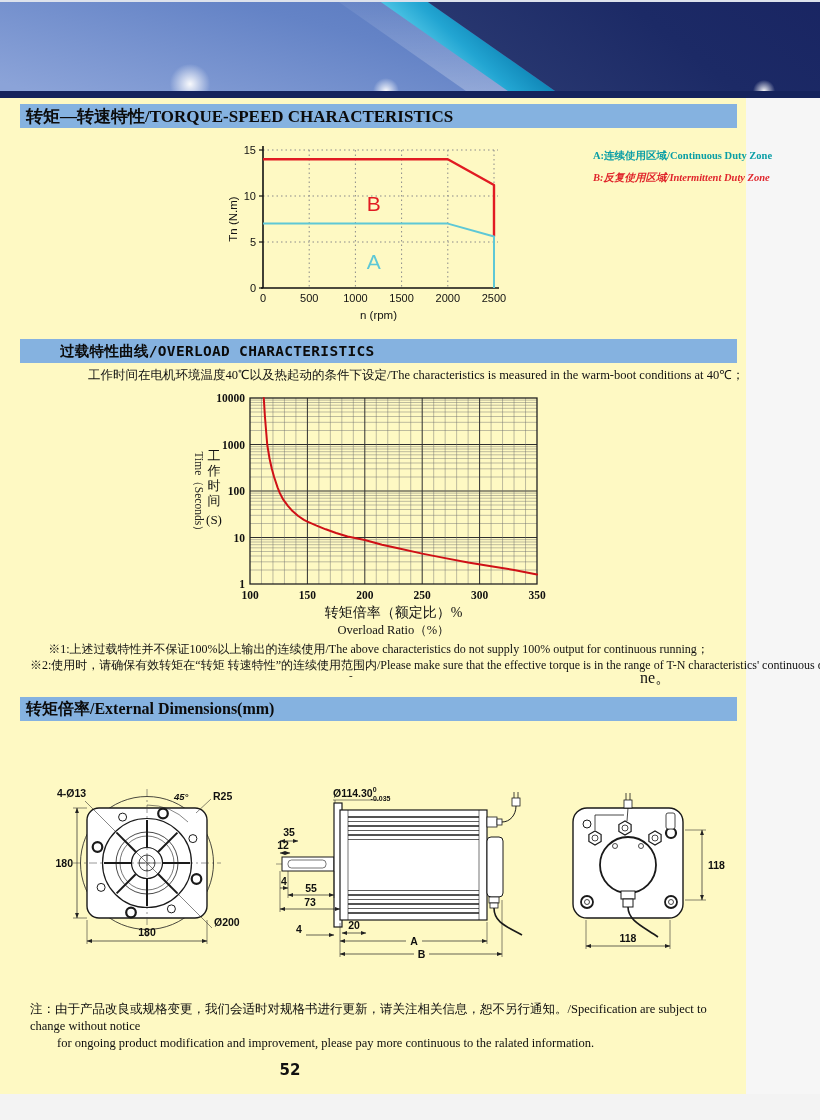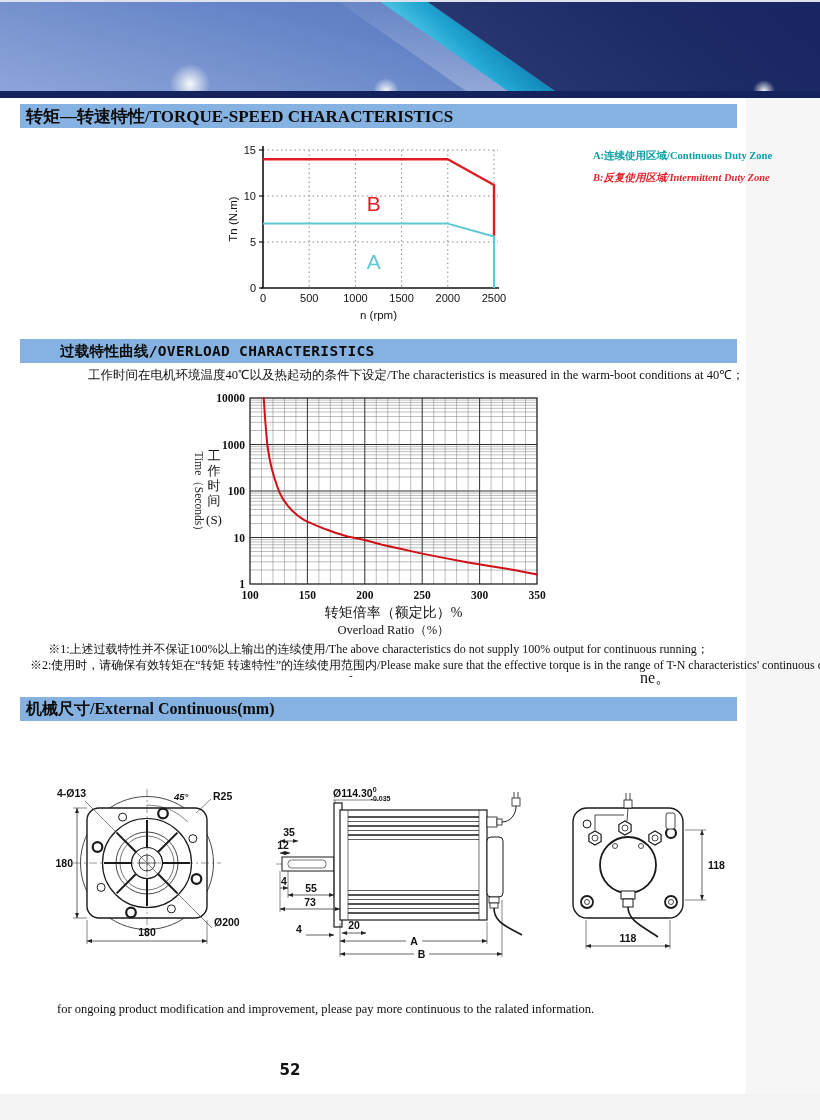--- a/index.html
+++ b/index.html
@@ -1,16 +1,16 @@
 <!DOCTYPE html>
 <html><head>
 <meta charset="utf-8">
 <style>
   html,body{margin:0;padding:0;background:#e9e9e9;}
-  #page{position:relative;width:820px;height:1120px;background:#ffffff;overflow:hidden;
+  #page{position:relative;width:820px;height:1120px;background:#fef9c3;overflow:hidden;
         font-family:"Liberation Serif",serif;}
   
   .banner{position:absolute;left:0;top:0;width:820px;height:98px;overflow:hidden;
           background:linear-gradient(195deg,#4f70b8 5%,#6483c6 50%,#8ba3d8 95%);}
   .banner .skew{position:absolute;top:0;height:98px;transform-origin:0 0;transform:skewX(55deg);}
   .band-hl{left:336px;width:44px;background:linear-gradient(to bottom,rgba(255,255,255,0.05),rgba(255,255,255,0.28));}
   .band-cyan{left:378px;width:47px;background:linear-gradient(110deg,#4cc3e4 0%,#22a5d2 45%,#0f85b6 100%);}
   .band-navy{left:425px;width:480px;background:linear-gradient(100deg,#27366f 0%,#1c2a66 40%,#182361 100%);}
   .glow{position:absolute;border-radius:50%;background:radial-gradient(circle,rgba(255,255,255,0.95) 0%,rgba(255,255,255,0) 68%);}
   .glow.g1{left:168px;top:64px;width:44px;height:40px;}
@@ -213,21 +213,21 @@
       <text x="34" y="121" text-anchor="middle" class="yl-cn">间</text>
       <text x="34" y="140" text-anchor="middle" class="yl-cn">(S)</text>
     </svg>
 
   <div class="note" id="footnote1">※1:上述过载特性并不保证100%以上输出的连续使用/The above characteristics do not supply 100% output for continuous running；</div>
   <div class="note" id="footnote2">※2:使用时，请确保有效转矩在“转矩 转速特性”的连续使用范围内/Please make sure that the effective torque is in the range of T-N characteristics' continuous duty zone</div>
   <div class="note" id="footnote2-dash">-</div>
   <div class="note" id="footnote2-cont">ne。</div>
 
   <div class="secbar" id="bar-dim">
-    <span>机械尺寸/External Continuous(mm)</span>
+    <span>转矩倍率/External Dimensions(mm)</span>
   </div>
 
   <svg id="drawings" width="715" height="250" viewBox="0 0 715 250">
     <defs>
       <marker id="ar" viewBox="0 0 10 10" refX="9" refY="5" markerWidth="8" markerHeight="8" orient="auto-start-reverse">
           <path d="M0,1.5 L9.5,5 L0,8.5 z" fill="#222"></path>
         </marker>
     </defs>
 
     <g>
@@ -378,17 +378,18 @@
       <line x1="672" y1="85" x2="672" y2="155" class="dim" marker-start="url(#ar)" marker-end="url(#ar)"></line>
       <text x="678" y="124" class="dlabel">118</text>
       <line x1="556" y1="175" x2="556" y2="204" class="ext"></line>
       <line x1="640" y1="175" x2="640" y2="204" class="ext"></line>
       <line x1="556" y1="201" x2="640" y2="201" class="dim" marker-start="url(#ar)" marker-end="url(#ar)"></line>
       <text x="598" y="197" text-anchor="middle" class="dlabel">118</text>
     </g>
   </svg>
 
   <div id="footer-note">
+    <div class="l1">注：由于产品改良或规格变更，我们会适时对规格书进行更新，请关注相关信息，恕不另行通知。/Specification are subject to change without notice</div>
     <div class="l2">for ongoing product modification and improvement, please pay more continuous to the ralated information.</div>
   </div>
   <div id="page-number">52</div>
 
 </div>
 
 </body></html>

